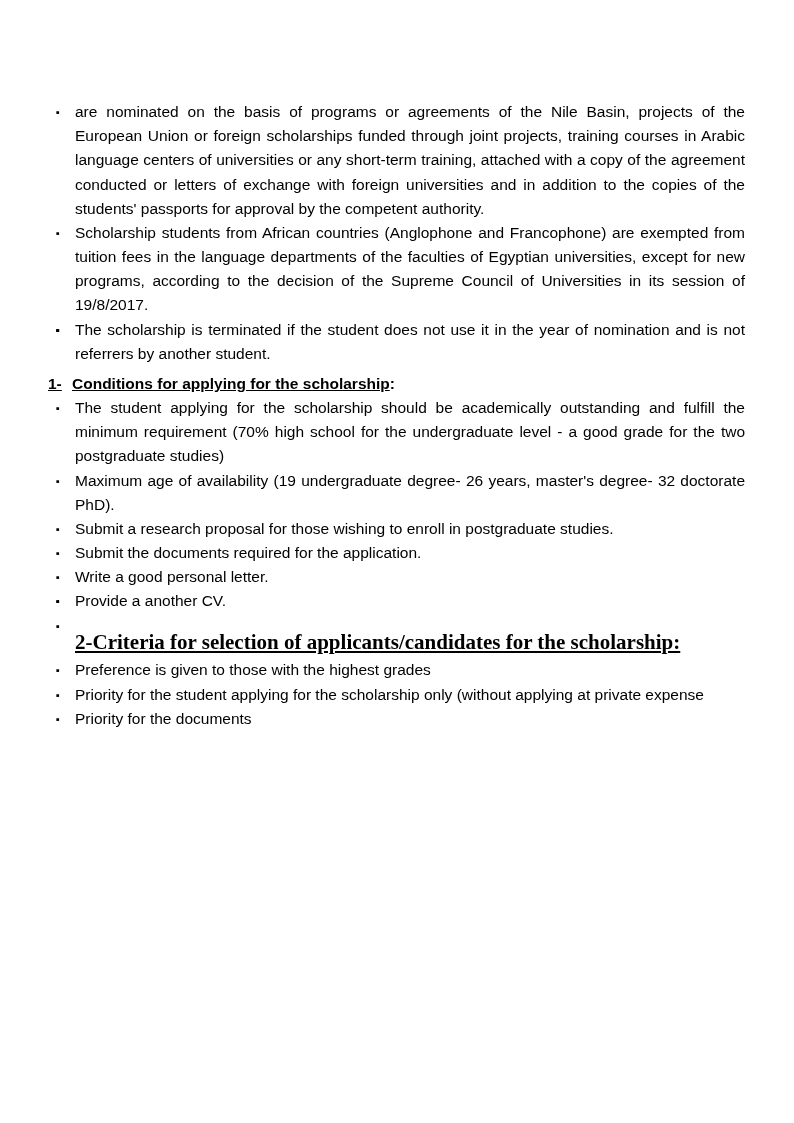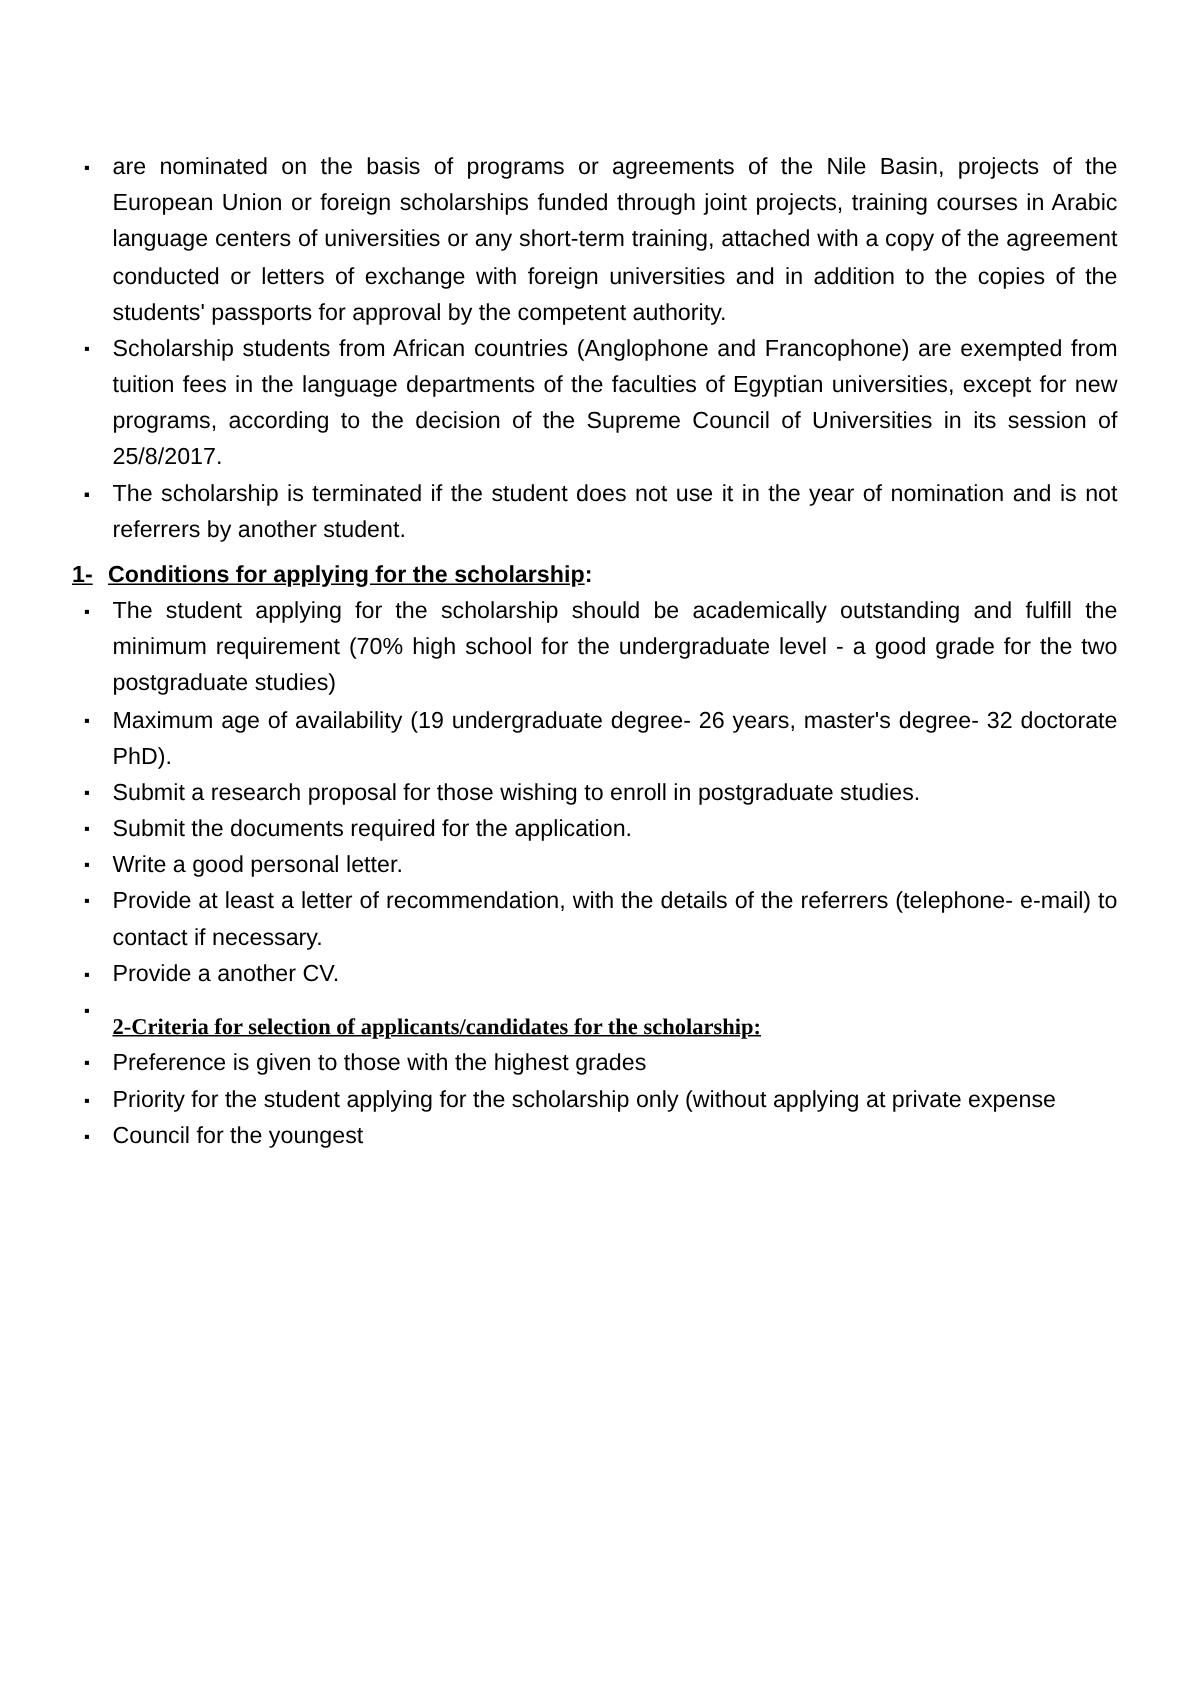--- a/index.html
+++ b/index.html
@@ -44,37 +44,37 @@
   }
   .numbered-heading .h-text {
     text-decoration: underline;
   }
   .numbered-heading .h-colon {
     text-decoration: none;
   }
   .serif-heading {
     margin: 12px 0 0 27px;
     font-family: "Liberation Serif", "DejaVu Serif", serif;
-    font-size: 15px;
+    font-size: 21px;
     font-weight: bold;
     text-decoration: underline;
   }
 </style>
 </head>
 <body>
 
 <div class="page">
   <div class="list">
     <div class="bullet-item">
       <span class="glyph">▪</span>
       <span>are nominated on the basis of programs or agreements of the Nile Basin, projects of the European Union or foreign scholarships funded through joint projects, training courses in Arabic language centers of universities or any short-term training, attached with a copy of the agreement conducted  or letters of exchange with foreign universities and  in addition to the copies of the students' passports for approval by the competent authority.</span>
     </div>
     <div class="bullet-item">
       <span class="glyph">▪</span>
-      <span>Scholarship students from African countries (Anglophone and Francophone) are exempted from tuition fees in the language departments of the faculties of Egyptian universities, except for new programs, according to the decision of the Supreme Council of Universities in its session of 25/8/2017.</span>
+      <span>Scholarship students from African countries (Anglophone and Francophone) are exempted from tuition fees in the language departments of the faculties of Egyptian universities, except for new programs, according to the decision of the Supreme Council of Universities in its session of 19/8/2017.</span>
     </div>
     <div class="bullet-item">
       <span class="glyph">▪</span>
     </div>
     <div class="bullet-item">
       <span class="glyph">▪</span>
     </div>
     <div class="bullet-item">
       <span class="glyph">▪</span>
       <span>The scholarship is terminated if the student does not use it in the year of nomination and is not referrers by another student.</span>
@@ -101,21 +101,20 @@
     <div class="bullet-item">
       <span class="glyph">▪</span>
       <span>Submit the documents required for the application.</span>
     </div>
     <div class="bullet-item">
       <span class="glyph">▪</span>
       <span>Write a good personal letter.</span>
     </div>
     <div class="bullet-item">
       <span class="glyph">▪</span>
-      <span>Provide at least a letter of recommendation, with the details of the referrers (telephone- e-mail) to contact if necessary.</span>
     </div>
     <div class="bullet-item">
       <span class="glyph">▪</span>
       <span>Provide a another CV.</span>
     </div>
     <div class="bullet-item">
       <span class="glyph">▪</span>
     </div>
   </div>
 
@@ -125,16 +124,16 @@
     <div class="bullet-item">
       <span class="glyph">▪</span>
       <span>Preference is given to those with the highest grades</span>
     </div>
     <div class="bullet-item">
       <span class="glyph">▪</span>
       <span>Priority for the student applying for the scholarship only (without applying at private expense</span>
     </div>
     <div class="bullet-item">
       <span class="glyph">▪</span>
-      <span>Council for the youngest</span>
+      <span>Priority for the documents</span>
     </div>
   </div>
 </div>
 
 </body></html>

